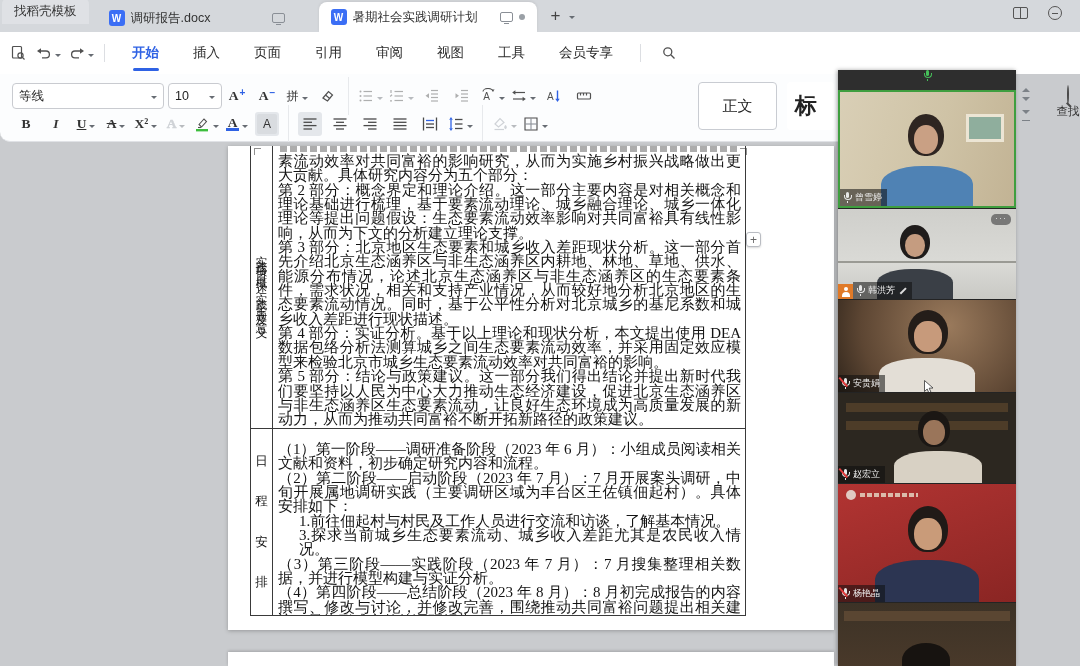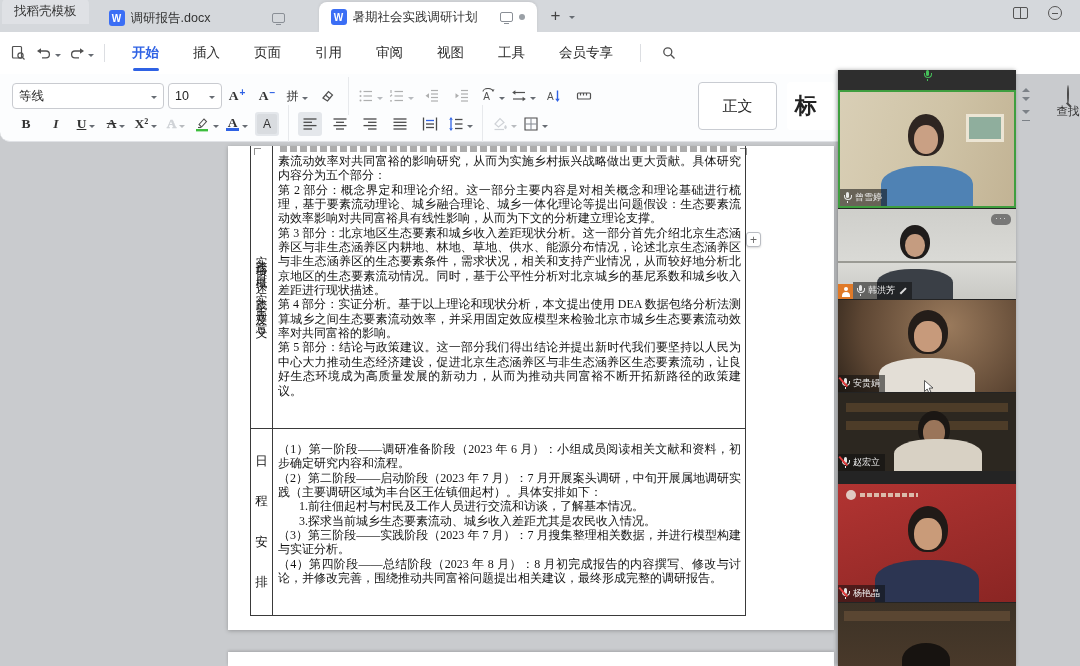--- a/index.html
+++ b/index.html
@@ -69,21 +69,21 @@
   .page { position:absolute; left:228px; top:4px; width:606px; height:484px; background:#fff; box-shadow:0 1px 4px rgba(0,0,0,.25); }
   .page2 { position:absolute; left:228px; top:510px; width:606px; height:14px; background:#fff; box-shadow:0 -1px 3px rgba(0,0,0,.2); }
   .cmark { position:absolute; width:7px; height:7px; }
   .cmark.l { left:26px; top:2px; border-left:1px solid #909090; border-top:1px solid #909090; }
   .cmark.r { left:512px; top:2px; border-right:1px solid #909090; border-top:1px solid #909090; }
   .dtable { position:absolute; left:22px; top:0; width:496px; border-left:1px solid #3a3a3a; border-right:1px solid #3a3a3a; }
   .drow { display:flex; border-bottom:1px solid #3a3a3a; }
   .dlabel { width:22px; border-right:1px solid #3a3a3a; display:flex; align-items:center; justify-content:center; font-family:"Liberation Serif",serif; color:#111; }
   .vtext { writing-mode:vertical-rl; text-orientation:mixed; font-size:11.5px; letter-spacing:5.5px; line-height:20px; }
   .vspread { display:flex; flex-direction:column; justify-content:space-evenly; height:100%; font-size:12.5px; }
-  .dcell { flex:1; padding:0 4px 0 5px; font-family:"Liberation Serif",serif; font-size:12px; line-height:14.35px; color:#131313; text-align:justify; overflow:hidden; }
+  .dcell { flex:1; padding:0 4px 0 5px; font-family:"Liberation Serif",serif; font-size:15px; line-height:14.35px; color:#131313; text-align:justify; overflow:hidden; }
   .r1cell { height:282px; }
   .r2cell { height:186px; padding-top:13px; }
   .clip-line { height:6px; overflow:hidden; margin:0 2px 2px 2px; background:repeating-linear-gradient(90deg,#6a6a6a 0 7px,transparent 7px 10px); opacity:.55; }
   .ind { padding-left:21px; }
   .tplus { position:absolute; left:518px; top:86px; width:15px; height:15px; background:#fff; border:1px solid #b9bcc2; border-radius:3px; font-size:12px; color:#666; display:flex; align-items:center; justify-content:center; box-shadow:0 1px 2px rgba(0,0,0,.15); }
 
   
   .meet { position:absolute; left:838px; top:70px; width:178px; height:596px; background:#242424; box-shadow:-1px 0 4px rgba(0,0,0,.35); }
   .mhead { height:20px; background:#2e2e2e; display:flex; align-items:center; padding:0 6px; gap:5px;flex-direction:column; }
   .mhead .txt { font-size:9.5px; color:#d8d8d8; white-space:nowrap; overflow:hidden; flex:1; }
@@ -108,21 +108,21 @@
   .t2 .board { position:absolute; left:0; right:0; top:52px; height:2px; background:#9a9a94; }
   .t2 .ph { width:30px; height:34px; left:62px; top:16px; background:#1f1c1b; }
   .t2 .ph::after { background:#c59c80; }
   .t2 .pb { width:76px; height:30px; background:#3a3f46; left:43%; }
   
   .t3 { top:230px; height:92px; background:radial-gradient(circle at 62% 28%,#9a7a5c,#5d4633 68%,#30251b); }
   .t3 .ph { width:40px; height:44px; left:70px; top:10px; background:#241d19; }
   .t3 .ph::after { background:#c79a7b; }
   .t3 .pb { width:96px; height:34px; background:#e3ded6; }
   
-  .t4 { top:323px; height:78px; background:#2c2720; }
+  .t4 { top:323px; height:90px; background:#2c2720; }
   .t4 .shelf, .t4 .shelf2 { position:absolute; left:8px; right:8px; height:9px; background:#4d3c28; }
   .t4 .shelf { top:10px; } .t4 .shelf2 { top:28px; }
   .t4 .ph { width:32px; height:36px; left:80px; top:18px; background:#1b1714; }
   .t4 .ph::after { background:#9a755a; }
   .t4 .pb { width:88px; height:32px; background:#d8d1c4; left:56%; }
   
   .t5 { top:414px; height:118px; background:linear-gradient(160deg,#b23432,#962a28 70%,#8a2523); }
   .t5 .logo { position:absolute; left:8px; top:6px; width:10px; height:10px; border-radius:50%; background:#e9e4da; opacity:.85; }
   .t5 .logotxt { position:absolute; left:22px; top:9px; width:58px; height:4px; background:repeating-linear-gradient(90deg,#e7ddc9 0 5px,transparent 5px 7px); opacity:.8; }
   .t5 .ph { width:40px; height:46px; left:70px; top:22px; background:#201a17; }

